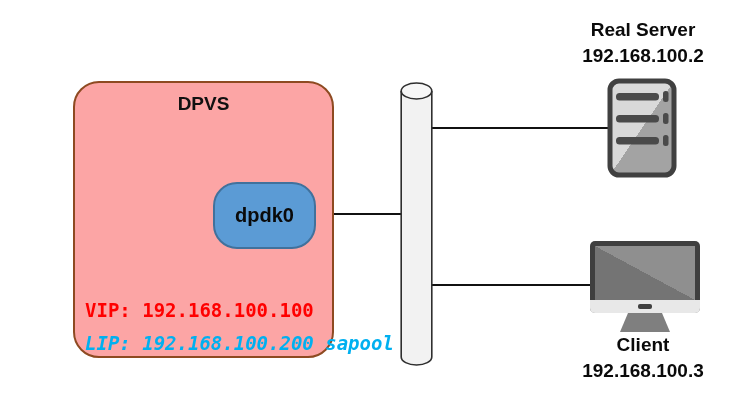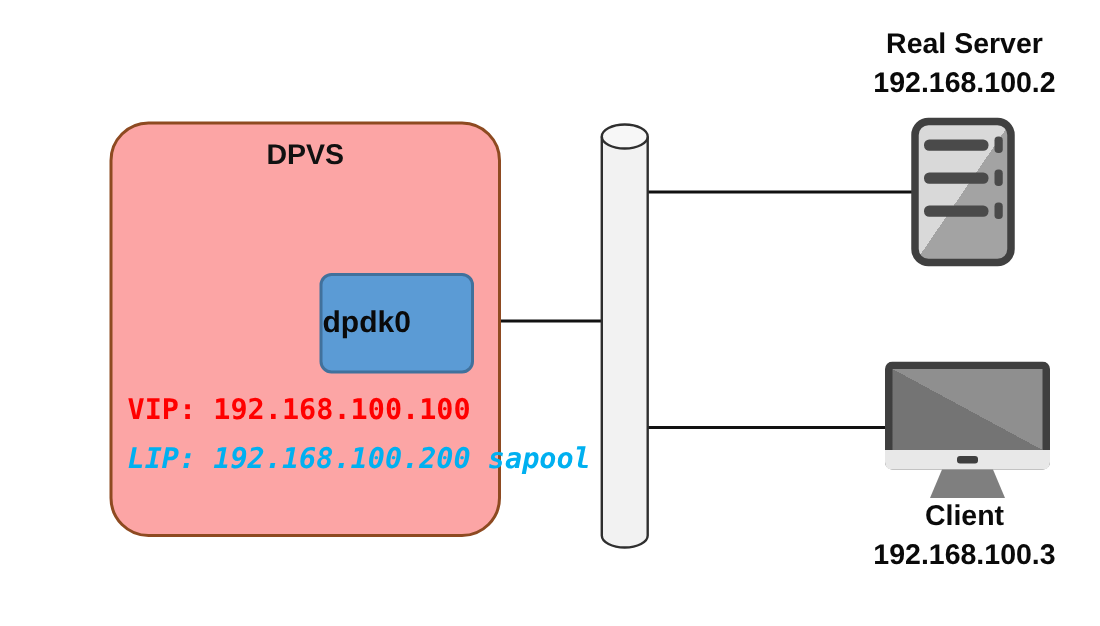--- a/index.html
+++ b/index.html
@@ -15,28 +15,28 @@
   .dpvs-box{
     position:absolute;left:40px;top:81px;width:257px;height:273px;
     background:#fca5a5;border:2px solid #8E4A21;border-radius:26px;margin-left:33px;
   }
   .dpvs-label{
     position:absolute;left:0;top:10px;width:100%;text-align:center;
     font-size:19px;font-weight:bold;color:#111111;
   }
   .nic-box{
     position:absolute;left:213px;top:182px;width:99px;height:63px;
-    background:#5B9BD5;border:2px solid #41719C;border-radius:8px;
-    display:flex;align-items:center;justify-content:flex-start;
+    background:#5B9BD5;border:2px solid #41719C;border-radius:24px;
+    display:flex;align-items:center;justify-content:center;
     font-size:20px;font-weight:bold;color:#0a0a0a;
   }
   .addr{
     position:absolute;left:85px;
     font-family:"DejaVu Sans Mono", monospace;
-    font-size:19px;font-weight:bold;white-space:nowrap;
+    font-size:19px;font-weight:bold;white-space:nowrap;margin-top:37px;
   }
   .addr.vip{top:262px;color:#FF0000;}
   .addr.lip{top:295px;color:#00B0F0;font-style:italic;}
 
   .cylinder{position:absolute;left:400px;top:81px;width:33px;height:286px;}
 
   .node-label{
     position:absolute;width:190px;text-align:center;
     font-size:19px;font-weight:bold;color:#0a0a0a;line-height:26px;
   }

